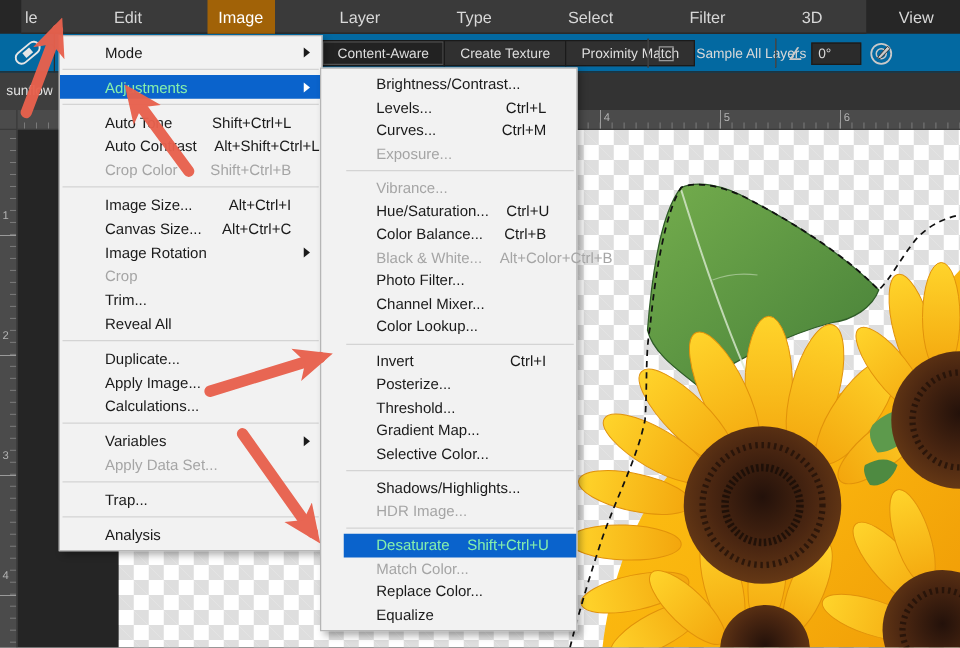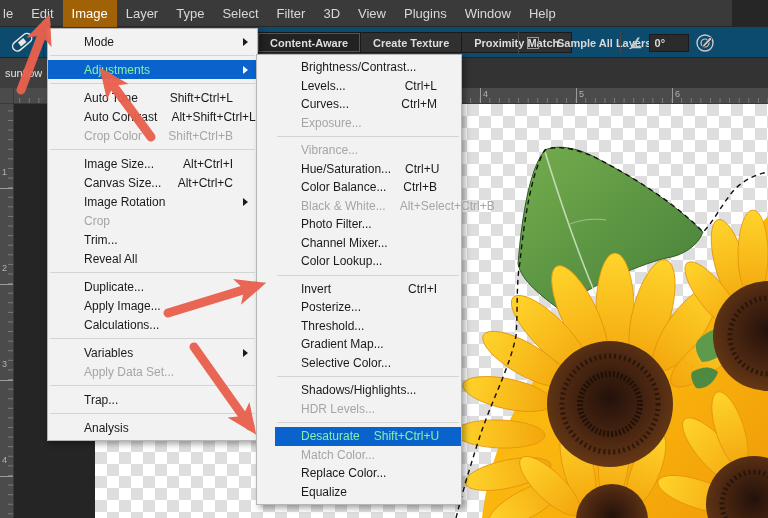--- a/index.html
+++ b/index.html
@@ -1,30 +1,30 @@
 <!DOCTYPE html>
 <html><head>
 <meta charset="utf-8">
 <style>
   * { margin:0; padding:0; box-sizing:border-box; }
   html,body { width:768px; height:518px; overflow:hidden; }
   body { font-family:"Liberation Sans", sans-serif; background:#262626; position:relative; }
   #stage { position:absolute; inset:0; width:768px; height:518px; }
 
   
-  .menubar { position:absolute; left:0; top:0; width:732px; height:27px;
-    background:#3a3a3a; border-bottom:1px solid #272727; display:flex; align-items:center; z-index:10; }
+  .menubar { position:absolute; left:17px; top:0; width:676px; height:27px;
+    background:#3a3a3a; border-bottom:1px solid #272727; display:flex; align-items:center; z-index:10;gap:43px; }
   .menubar .mb-item { color:#d8d8d8; font-size:13px; padding:0 9px; height:27px;
     display:flex; align-items:center; cursor:default; }
   .menubar .mb-item:first-child { padding-left:3px; }
   .menubar .mb-item.active { background:#a16207; color:#ffffff; }
 
   
   .optionsbar { position:absolute; left:0; top:27px; width:768px; height:31px;
-    background:#0c4a6e; border-bottom:1px solid #242424; display:flex; align-items:center; z-index:5;font-weight:bold; }
+    background:#0369a1; border-bottom:1px solid #242424; display:flex; align-items:center; z-index:5; }
   .tool-preset { width:44px; height:31px; display:flex; align-items:center; justify-content:center;
     border-right:1px solid #2c2c2c; }
   .opt-group { position:absolute; left:258px; top:5px; display:flex; }
   .opt-btn { height:21px; padding:0 12px; background:#303030; border:1px solid #1a1a1a;
     color:#dedede; font-size:11px; display:flex; align-items:center; margin-left:-1px; }
   .opt-btn.selected { background:#222222; box-shadow:inset 0 0 0 1px #555; }
   .opt-divider { position:absolute; top:4px; width:1px; height:23px; background:#2a2a2a; border-right:1px solid #474747; }
   .sample-layers { position:absolute; left:527px; top:0; height:31px; display:flex; align-items:center; gap:18px; }
   .checkbox { width:12px; height:12px; border:1px solid #9a9a9a; background:transparent; }
   .sample-layers .cb-label { color:#d8d8d8; font-size:11px; }
@@ -366,21 +366,21 @@
     <div class="mi">
         <span class="lbl">Hue/Saturation...</span>
         <span class="sc">Ctrl+U</span>
       </div>
     <div class="mi">
         <span class="lbl">Color Balance...</span>
         <span class="sc">Ctrl+B</span>
       </div>
     <div class="mi dis">
         <span class="lbl">Black &amp; White...</span>
-        <span class="sc">Alt+Select+Ctrl+B</span>
+        <span class="sc">Alt+Color+Ctrl+B</span>
       </div>
     <div class="mi">
         <span class="lbl">Photo Filter...</span>
       </div>
     <div class="mi">
         <span class="lbl">Channel Mixer...</span>
       </div>
     <div class="mi">
         <span class="lbl">Color Lookup...</span>
       </div>
@@ -399,21 +399,21 @@
         <span class="lbl">Gradient Map...</span>
       </div>
     <div class="mi">
         <span class="lbl">Selective Color...</span>
       </div>
     <div class="sep"></div>
     <div class="mi">
         <span class="lbl">Shadows/Highlights...</span>
       </div>
     <div class="mi dis">
-        <span class="lbl">HDR Levels...</span>
+        <span class="lbl">HDR Image...</span>
       </div>
     <div class="sep"></div>
     <div class="mi hl">
         <span class="lbl">Desaturate</span>
         <span class="sc">Shift+Ctrl+U</span>
       </div>
     <div class="mi dis">
         <span class="lbl">Match Color...</span>
       </div>
     <div class="mi">

